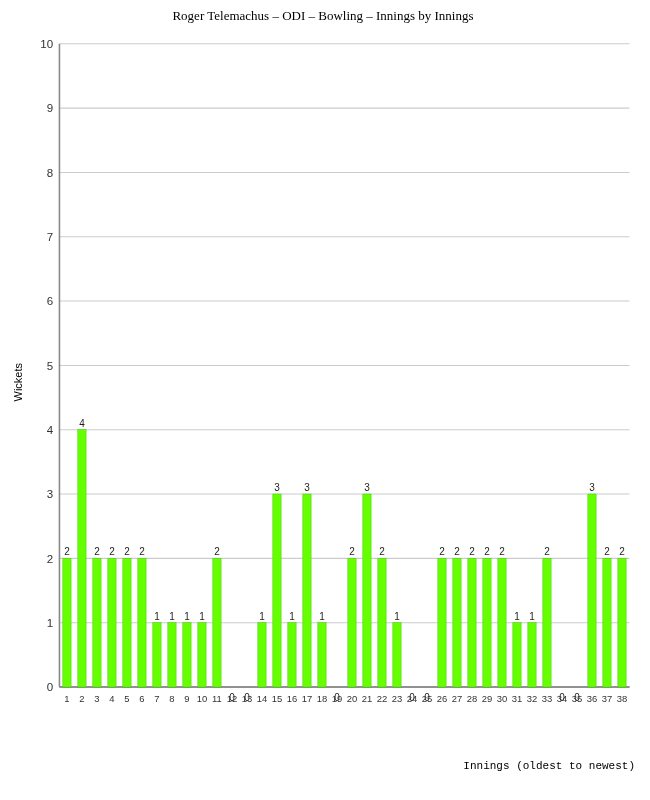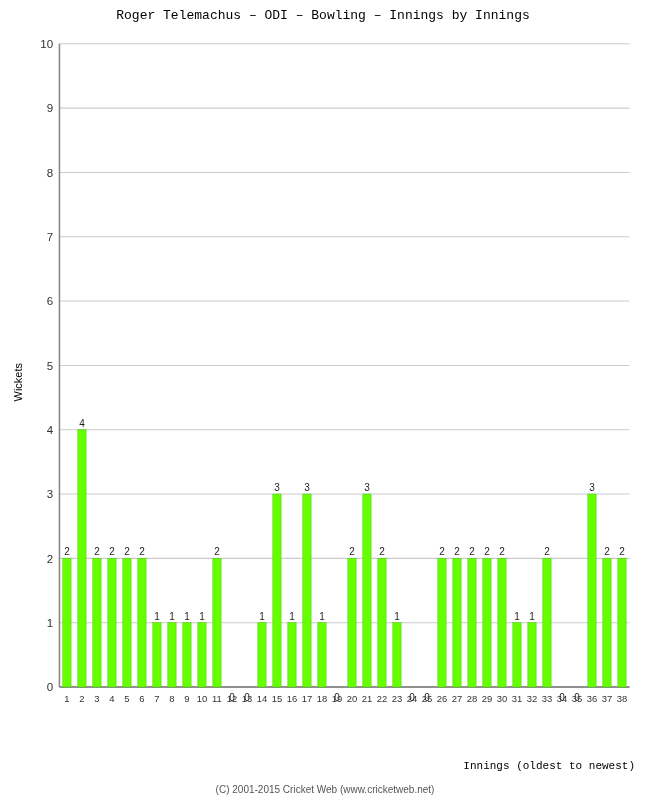--- a/index.html
+++ b/index.html
@@ -13,21 +13,21 @@
     .chart-container {
       width: 650px;
       height: 800px;
       position: relative;
       background: #fff;
     }
     .chart-title {
       text-align: center;
       font-size: 13px;
       padding: 8px 4px 4px 0;
-      font-family: Liberation Mono, monospace;
+      font-family: Liberation Serif, serif;
     }
     svg {
       width: 100%;
       height: 100%;
     }
   </style>
 </head>
 <body>
 
 <div class="chart-container">
@@ -166,14 +166,13 @@
       <rect x="544.6828947368422" y="503" width="7.844736842105264" height="122" fill="#66ff00" stroke="#44cc00" stroke-width="0.5"></rect>
       <text x="548.6052631578948" y="500" text-anchor="middle" font-size="9.5" font-family="Arial,sans-serif" fill="#222">2</text>
       <text x="548.6052631578948" y="639" text-anchor="middle" font-size="9" font-family="Arial,sans-serif" fill="#333">37</text>
       <rect x="558.9460526315789" y="503" width="7.844736842105264" height="122" fill="#66ff00" stroke="#44cc00" stroke-width="0.5"></rect>
       <text x="562.8684210526316" y="500" text-anchor="middle" font-size="9.5" font-family="Arial,sans-serif" fill="#222">2</text>
       <text x="562.8684210526316" y="639" text-anchor="middle" font-size="9" font-family="Arial,sans-serif" fill="#333">38</text>
     </svg>
 
   <div style="position:absolute;bottom:28px;left:55px;right:15px;text-align:right;font-size:11px;font-family:Liberation Mono, monospace;">Innings (oldest to newest)</div>
 
-  <div style="position:absolute;bottom:5px;left:0;right:0;text-align:center;font-size:10px;color:#555;font-family:Arial,sans-serif;">(C) 2001-2015 Cricket Web (www.cricketweb.net)</div>
 </div>
 
 </body></html>

